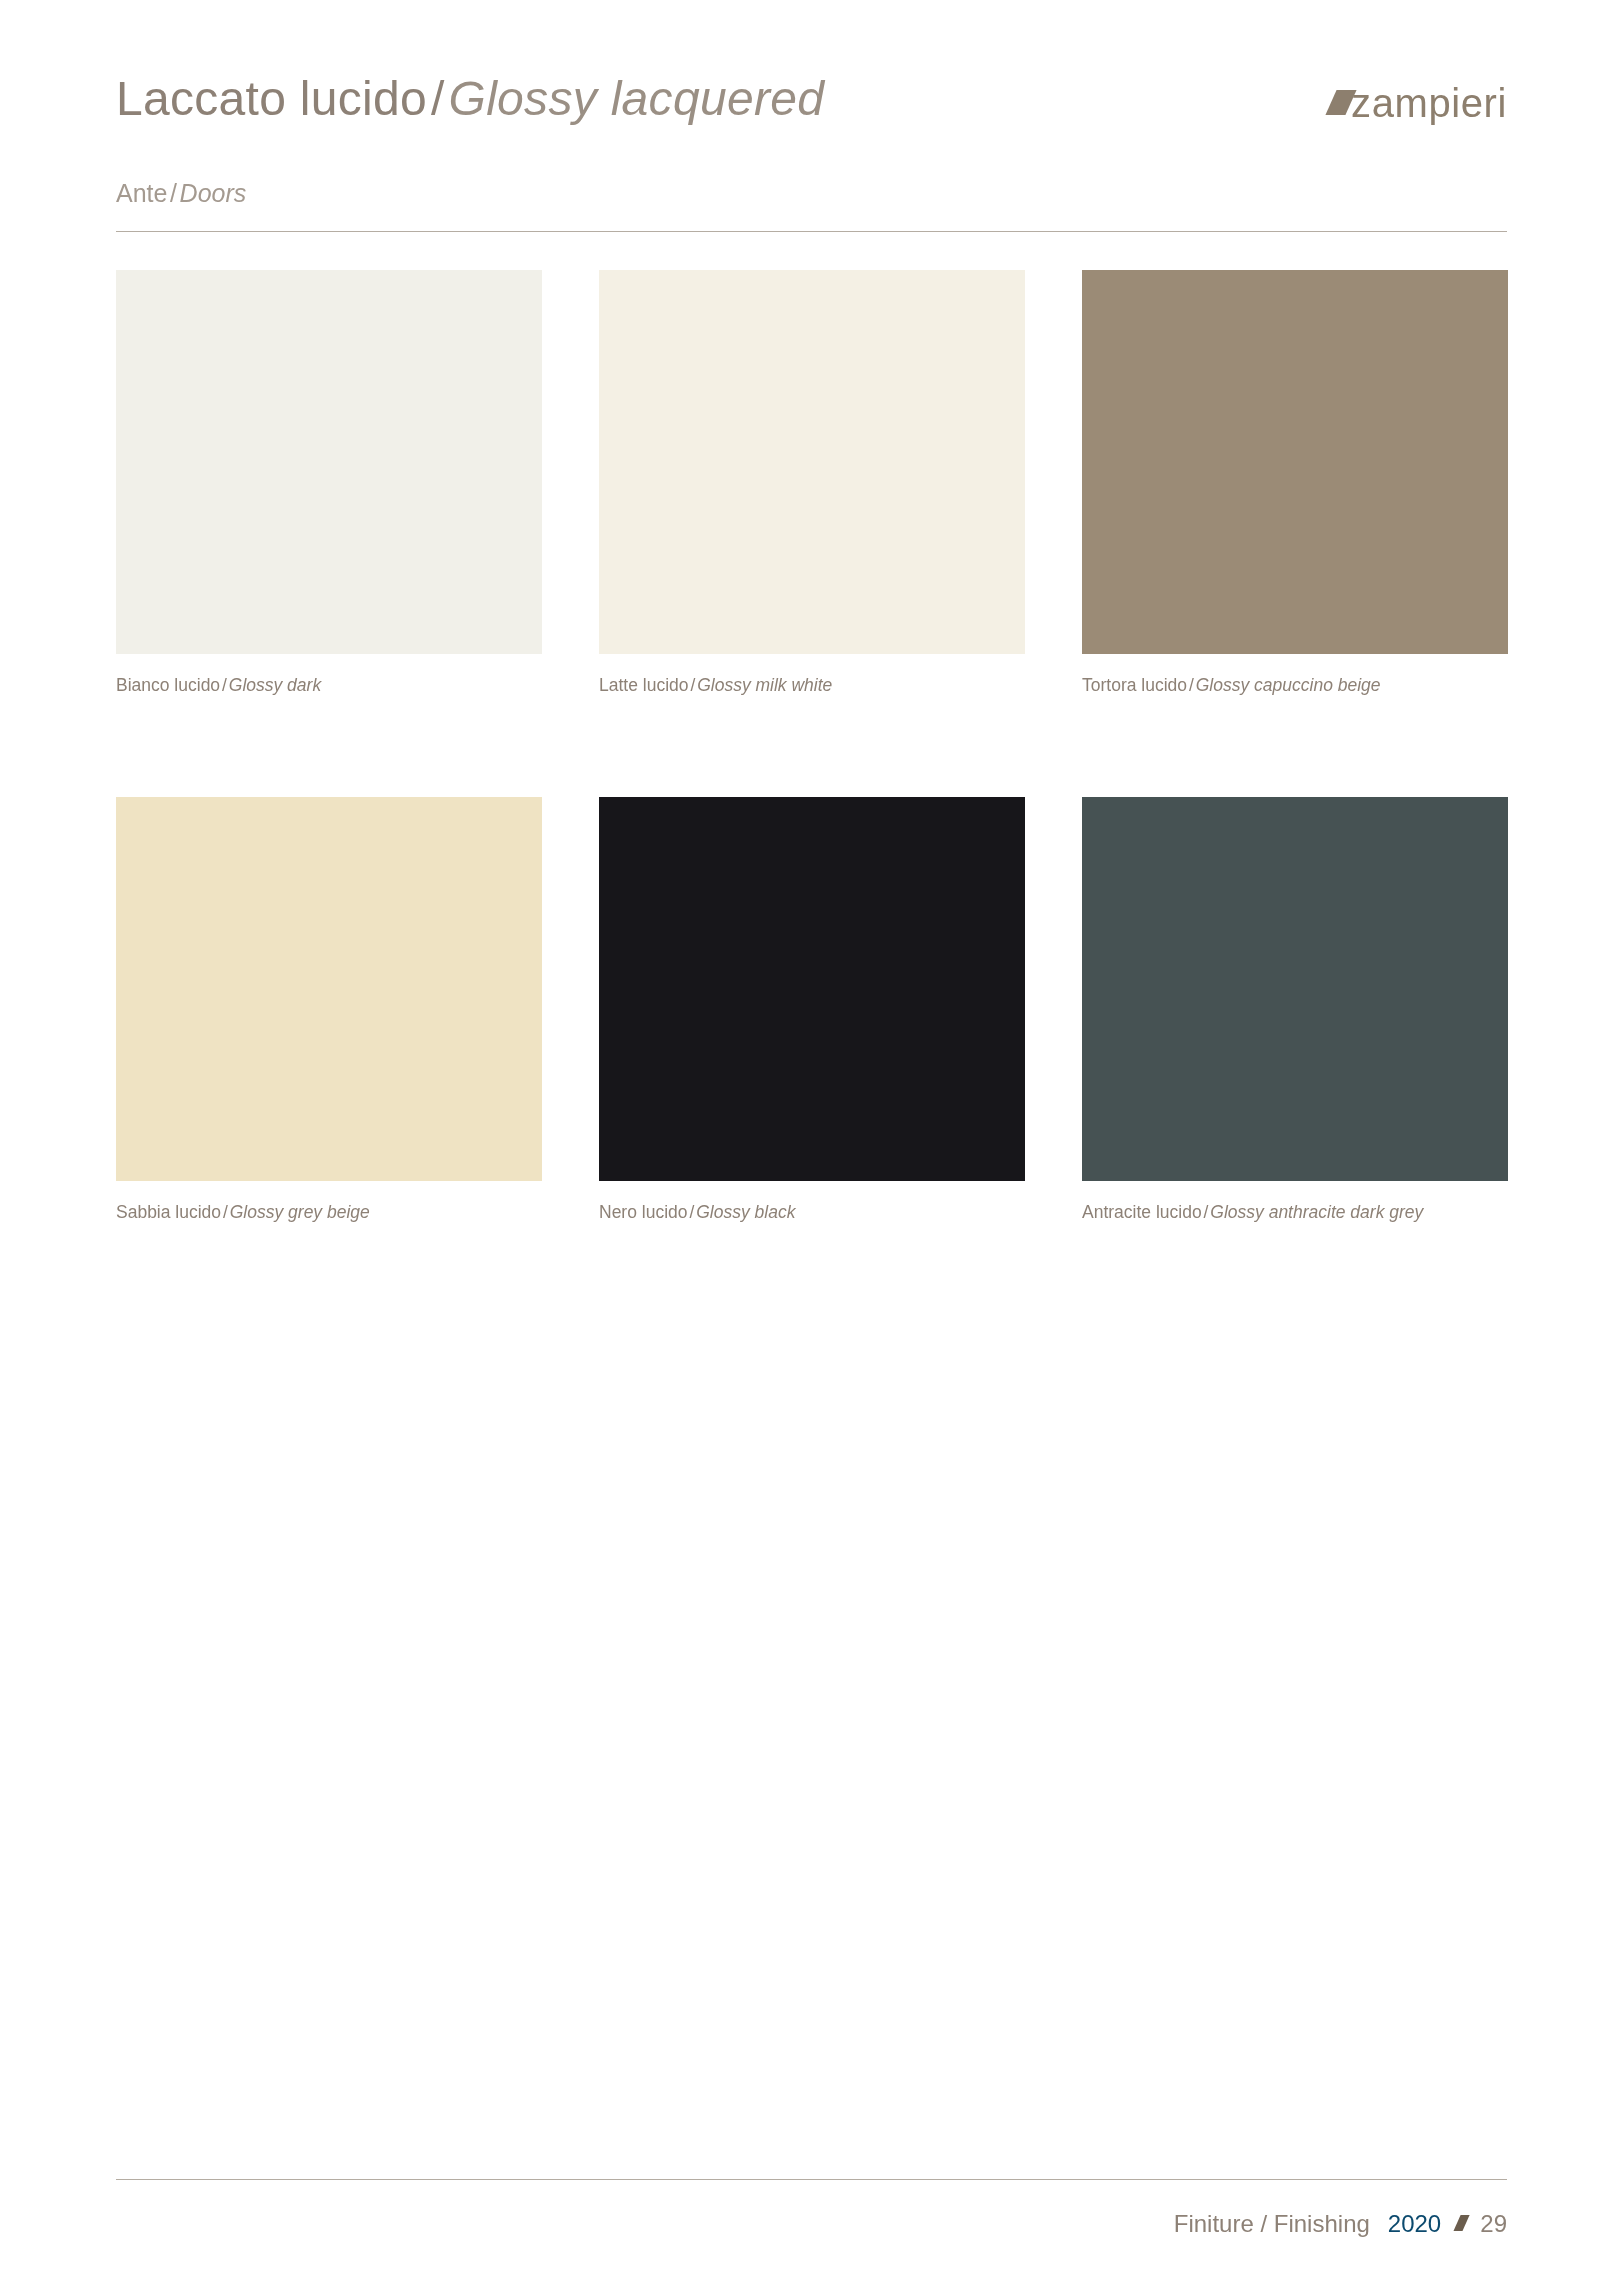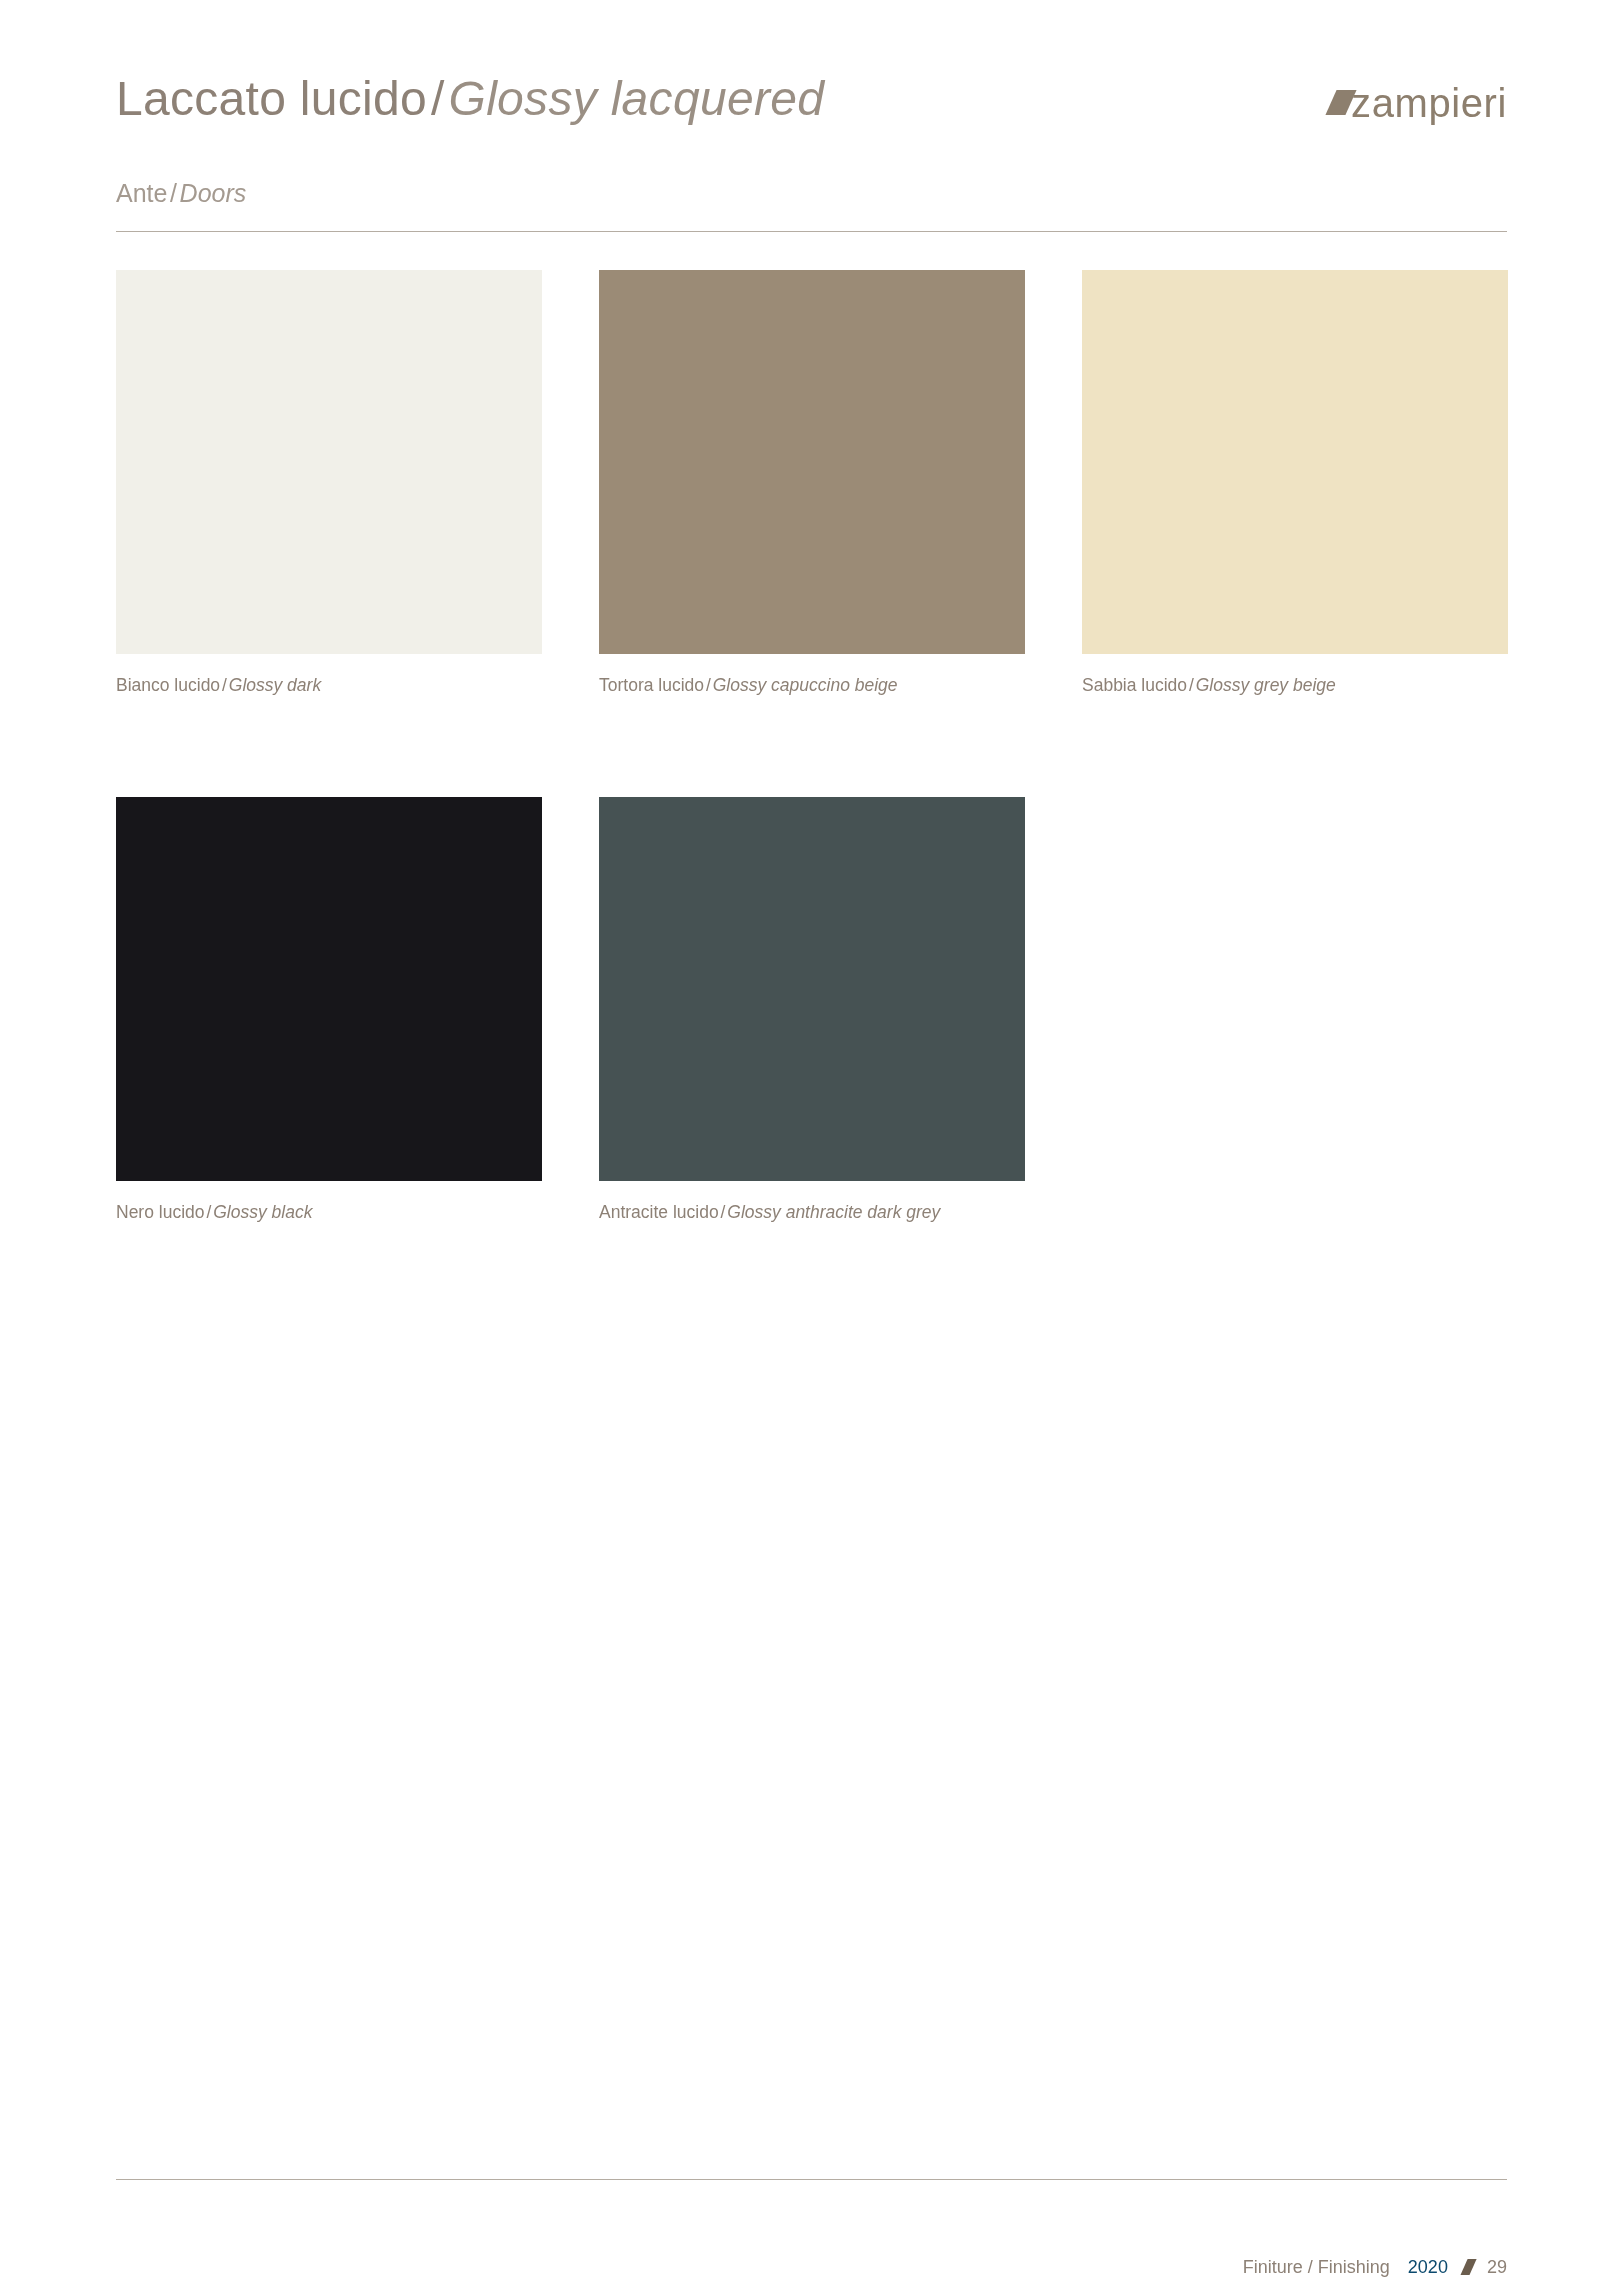--- a/index.html
+++ b/index.html
@@ -161,25 +161,24 @@
   }
 
   .footer {
     position: absolute;
     right: 116px;
     top: 2210px;
     display: flex;
     align-items: center;
     justify-content: flex-end;
     gap: 4px;
-    font-size: 18px;
+    font-size: 24px;
     line-height: 27px;
     font-weight: 300;
     white-space: nowrap;
-    margin-top: 44px;
   }
   .footer-main { color: #8d8176; }
   .footer-year { color: #0c4a6e; padding-left: 14px; }
   .footer-slash {
     width: 9px;
     height: 16.2px;
     background: #6b5d4d;
     transform: skewX(-24deg);
     display: inline-block;
     margin: 0 10.4px 0 11.7px;
@@ -212,20 +211,26 @@
 
   <div class="swatch-grid">
 
     <div class="swatch-cell">
       <div class="swatch-chip" style="background: rgb(241, 240, 233);"></div>
       <div class="swatch-caption">
         <span class="cap-it">Bianco lucido</span><span class="cap-sep">/</span><span class="cap-en">Glossy dark</span>
       </div>
     </div>
 
+    <div class="swatch-cell">
+      <div class="swatch-chip" style="background: rgb(244, 240, 228);"></div>
+      <div class="swatch-caption">
+        <span class="cap-it">Latte lucido</span><span class="cap-sep">/</span><span class="cap-en">Glossy milk white</span>
+      </div>
+    </div>
 
     <div class="swatch-cell">
       <div class="swatch-chip" style="background: rgb(155, 139, 118);"></div>
       <div class="swatch-caption">
         <span class="cap-it">Tortora lucido</span><span class="cap-sep">/</span><span class="cap-en">Glossy capuccino beige</span>
       </div>
     </div>
 
     <div class="swatch-cell">
       <div class="swatch-chip" style="background: rgb(239, 227, 195);"></div>

